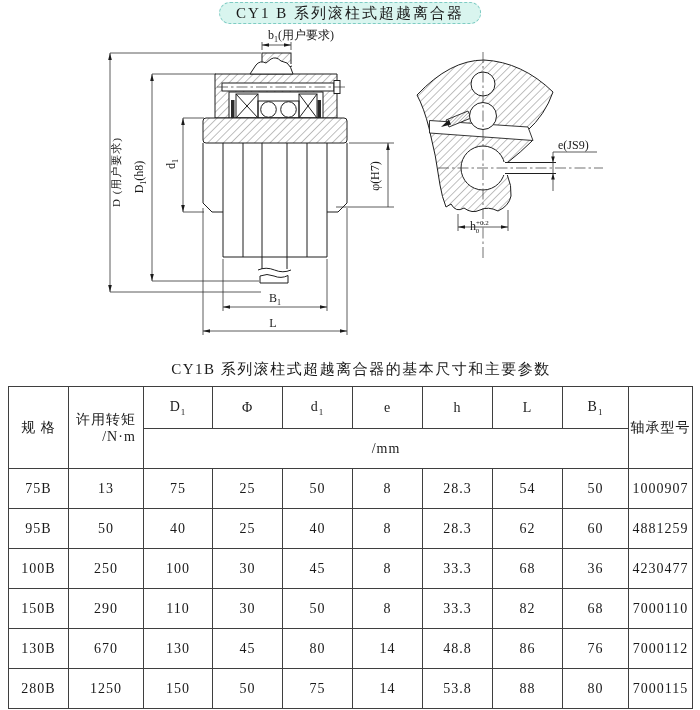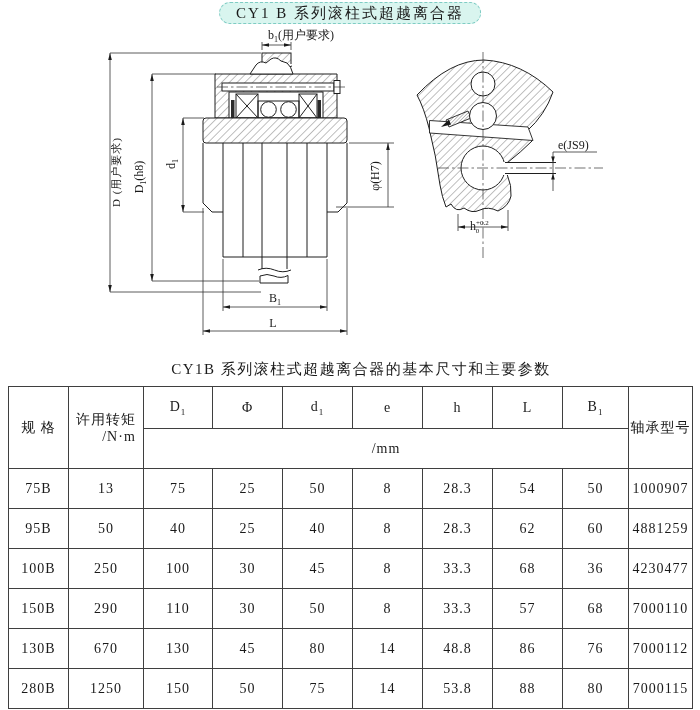--- a/index.html
+++ b/index.html
@@ -258,21 +258,21 @@
     <td>4230477</td>
   </tr>
   <tr class="d">
     <td>150B</td>
     <td>290</td>
     <td>110</td>
     <td>30</td>
     <td>50</td>
     <td>8</td>
     <td>33.3</td>
-    <td>57</td>
+    <td>82</td>
     <td>68</td>
     <td>7000110</td>
   </tr>
   <tr class="d">
     <td>130B</td>
     <td>670</td>
     <td>130</td>
     <td>45</td>
     <td>80</td>
     <td>14</td>

